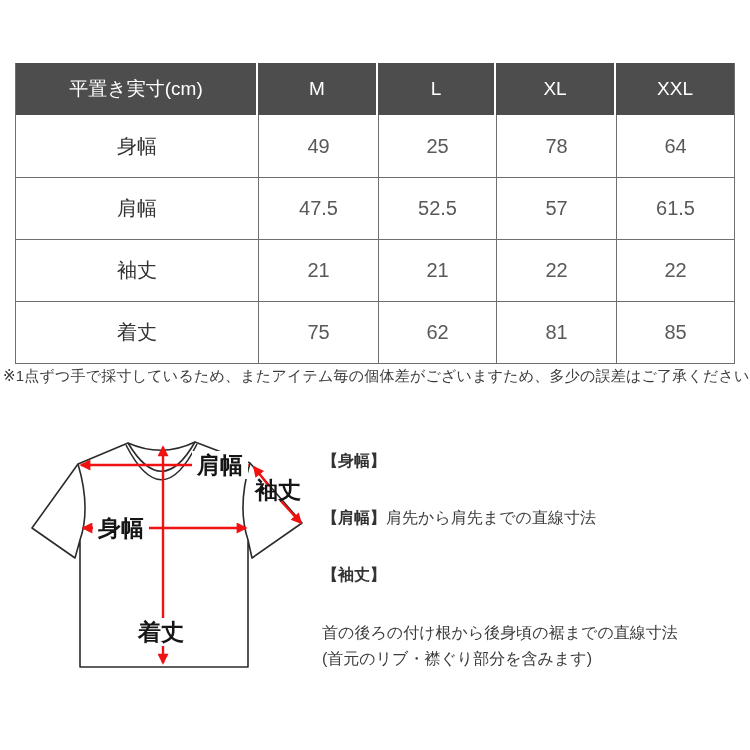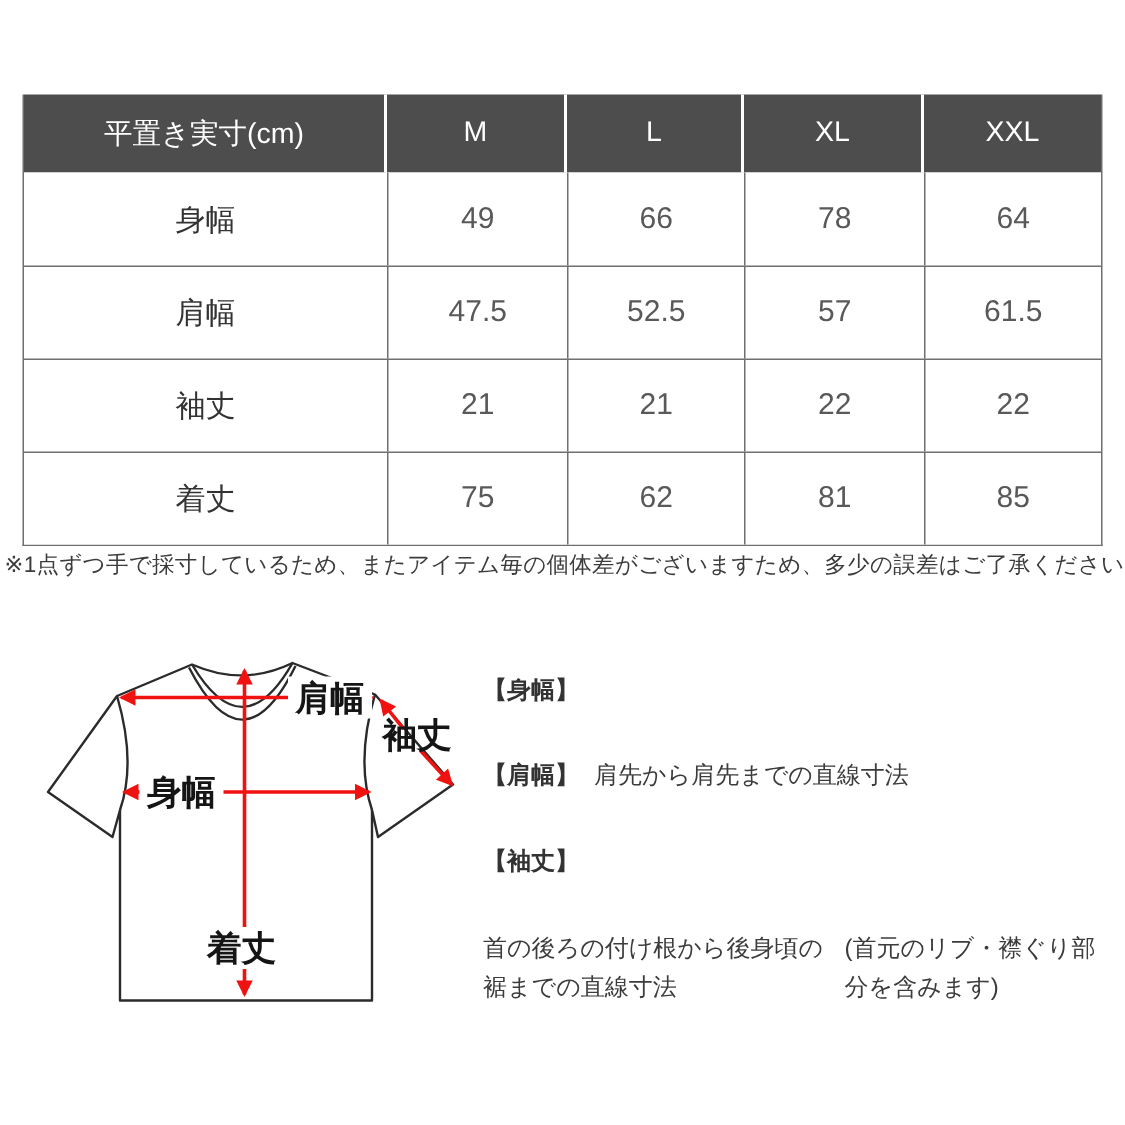--- a/index.html
+++ b/index.html
@@ -39,25 +39,25 @@
   .shirt{fill:none;stroke:var(--outline);stroke-width:1.6;stroke-linejoin:round}
   .shirt-main{fill:#fff}
   .arrow{stroke:var(--arrow-red);stroke-width:2.4}
   .ahp{fill:var(--arrow-red)}
   .lbl{font-family:"Liberation Sans","DejaVu Sans",sans-serif;font-size:23px;
     font-weight:bold;fill:#151515;text-anchor:middle}
   .lbl-bg{fill:#fff}
 
   
   .defs{position:absolute;left:322px;top:449px;width:424px}
-  .def-item{display:flex;gap:10px;margin-bottom:34px;font-size:16px;
+  .def-item{display:flex;margin-bottom:34px;font-size:16px;
     color:var(--body-text);line-height:23px}
   .def-item:last-child{margin-bottom:0}
   .def-term{font-weight:bold;white-space:nowrap;color:var(--label-text)}
-  .def-body{display:flex;flex-direction:row}
+  .def-body{display:flex;flex-direction:column}
   .def-item:last-child .def-text{line-height:26px}
 </style>
 </head>
 <body>
 
 <div class="page">
 
   <div class="size-table-wrap">
     <table>
       <colgroup>
@@ -73,21 +73,21 @@
           <th>M</th>
           <th>L</th>
           <th>XL</th>
           <th>XXL</th>
         </tr>
       </thead>
       <tbody>
         <tr>
           <td class="rowlabel">身幅</td>
           <td>49</td>
-          <td>66</td>
+          <td>25</td>
           <td>78</td>
           <td>64</td>
         </tr>
         <tr>
           <td class="rowlabel">肩幅</td>
           <td>47.5</td>
           <td>52.5</td>
           <td>57</td>
           <td>61.5</td>
         </tr>

